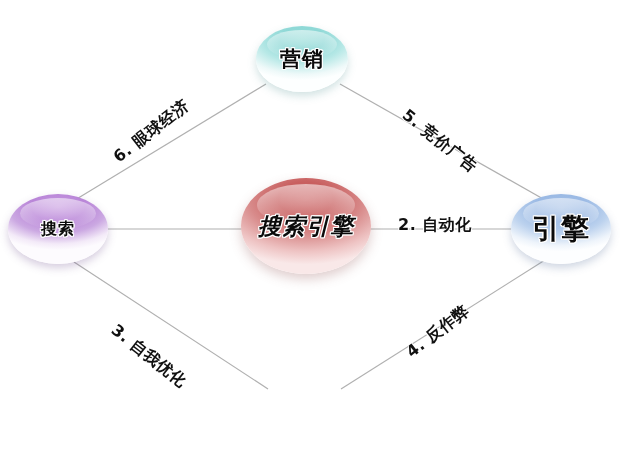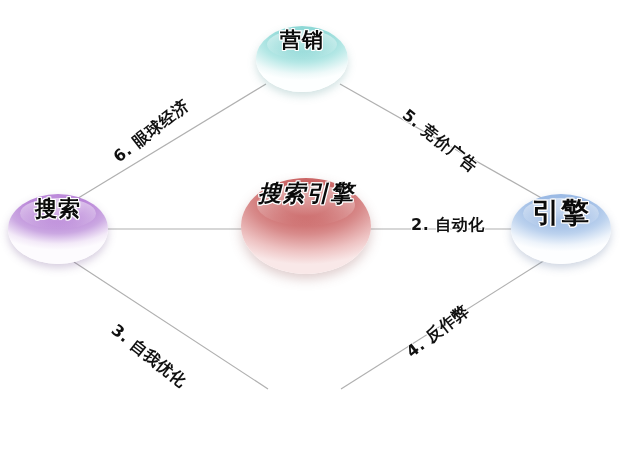--- a/index.html
+++ b/index.html
@@ -22,20 +22,21 @@
     left: 0;
     top: 0;
     width: 622px;
     height: 465px;
   }
 
   
   .node {
     position: absolute;
     display: flex;
+    align-items: center;
     justify-content: center;
     border-radius: 50%;
     box-sizing: border-box;
   }
   .node .label {
     position: relative;
     z-index: 3;
     color: #0b0b0b;
     font-weight: bold;
     letter-spacing: 1px;
@@ -63,21 +64,21 @@
     z-index: 2;
   }
 
   
   #node-search {
     left: 8px;  top: 194px;  width: 100px; height: 70px;
     background:
       radial-gradient(ellipse 80% 62% at 50% 18%, #c79ae0 0%, #b985d8 34%, #cba8e2 62%, #f3eaf8 86%, #fdfbfe 100%);
     box-shadow: 0 4px 9px rgba(120,90,150,0.30);
   }
-  #node-search .label { font-size: 22px; }
+  #node-search .label { font-size: 16px; }
 
   
   #node-engine {
     left: 511px; top: 194px; width: 100px; height: 70px;
     background:
       radial-gradient(ellipse 80% 62% at 50% 20%, #aac4e8 0%, #9ab9e4 32%, #bcd2ee 60%, #eef4fb 86%, #fdfeff 100%);
     box-shadow: 0 4px 9px rgba(95,120,160,0.30);
   }
   #node-engine .label { font-size: 28px; }
 
@@ -117,21 +118,21 @@
     white-space: nowrap;
     letter-spacing: 0.5px;
     z-index: 4;
     text-shadow:
        1px  0   0 #ffffff,
       -1px  0   0 #ffffff,
        0    1px 0 #ffffff,
        0   -1px 0 #ffffff;
   }
   #label-1 { left: 141px; top: 215px; }
-  #label-2 { left: 398px; top: 215px; margin-left: 13px; }
+  #label-2 { left: 398px; top: 215px; }
   #label-3 { left: 113px; top: 318px; transform: rotate(38deg); transform-origin: left center; }
   #label-4 { left: 409px; top: 344px; transform: rotate(-38deg); transform-origin: left center; }
   #label-5 { left: 404px; top: 103px; transform: rotate(38deg); transform-origin: left center; }
   #label-6 { left: 116px; top: 149px; transform: rotate(-38deg); transform-origin: left center; }
 </style>
 </head>
 <body>
 
 <div id="canvas">
 

